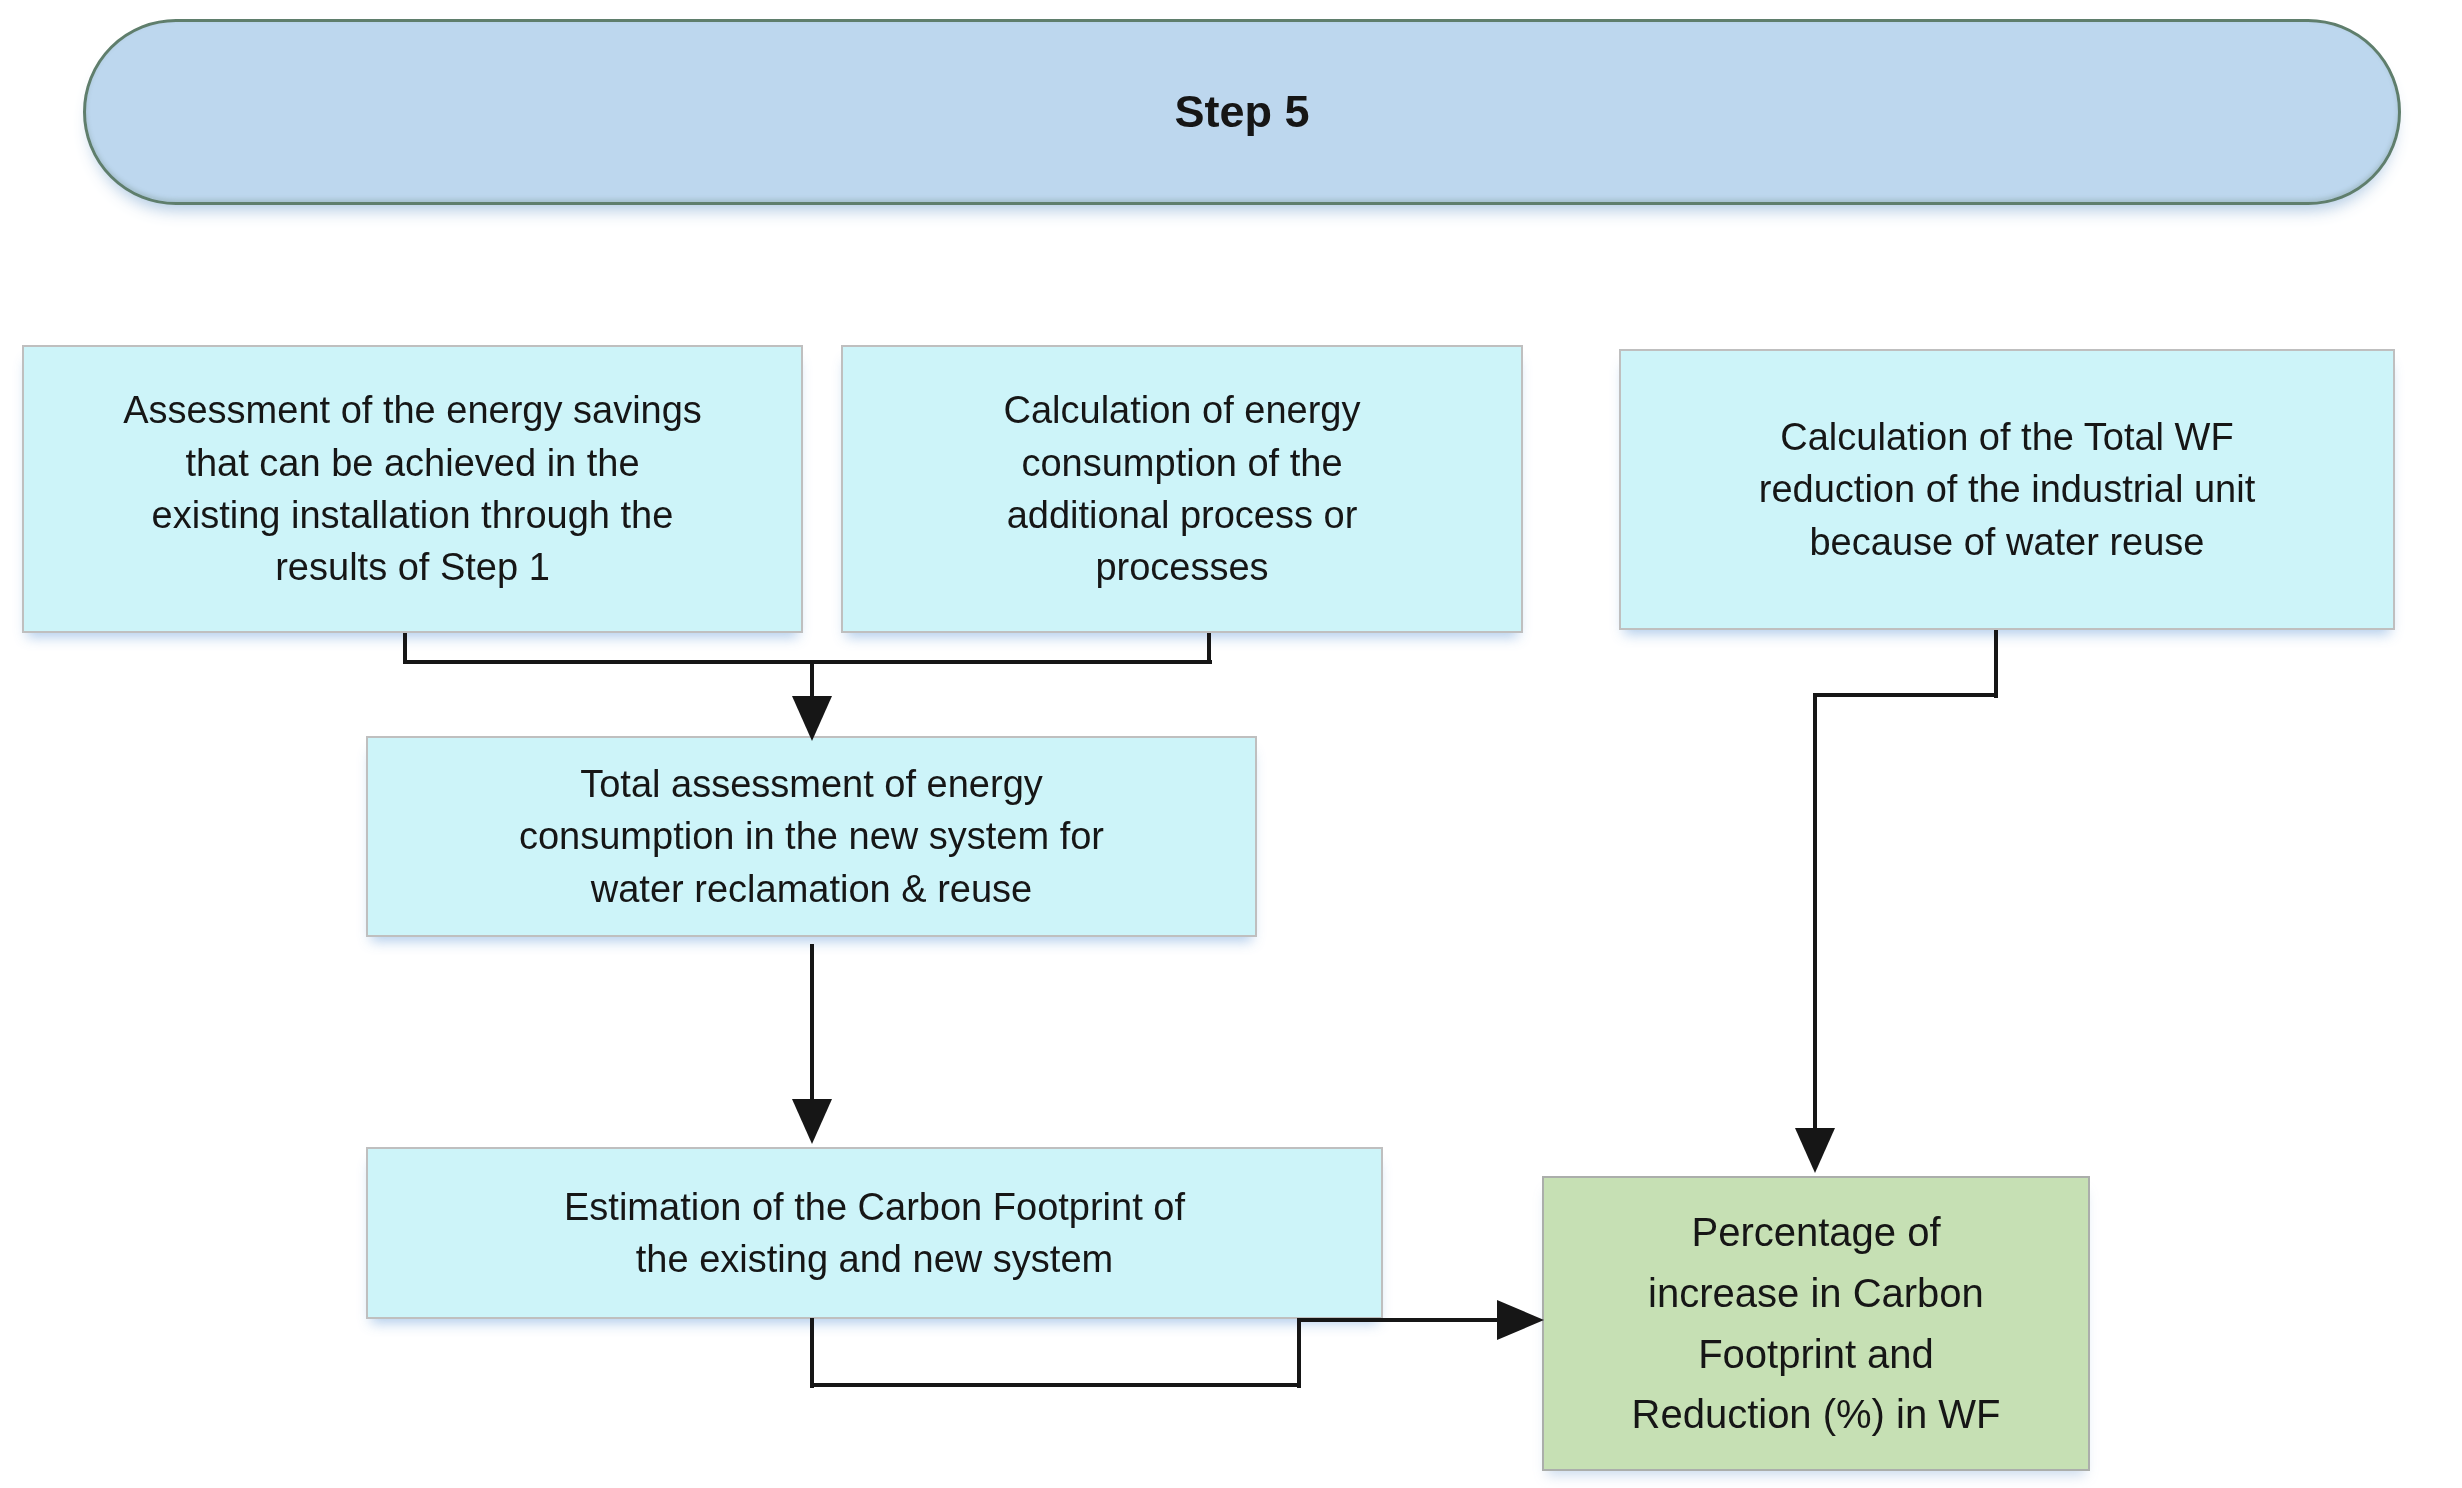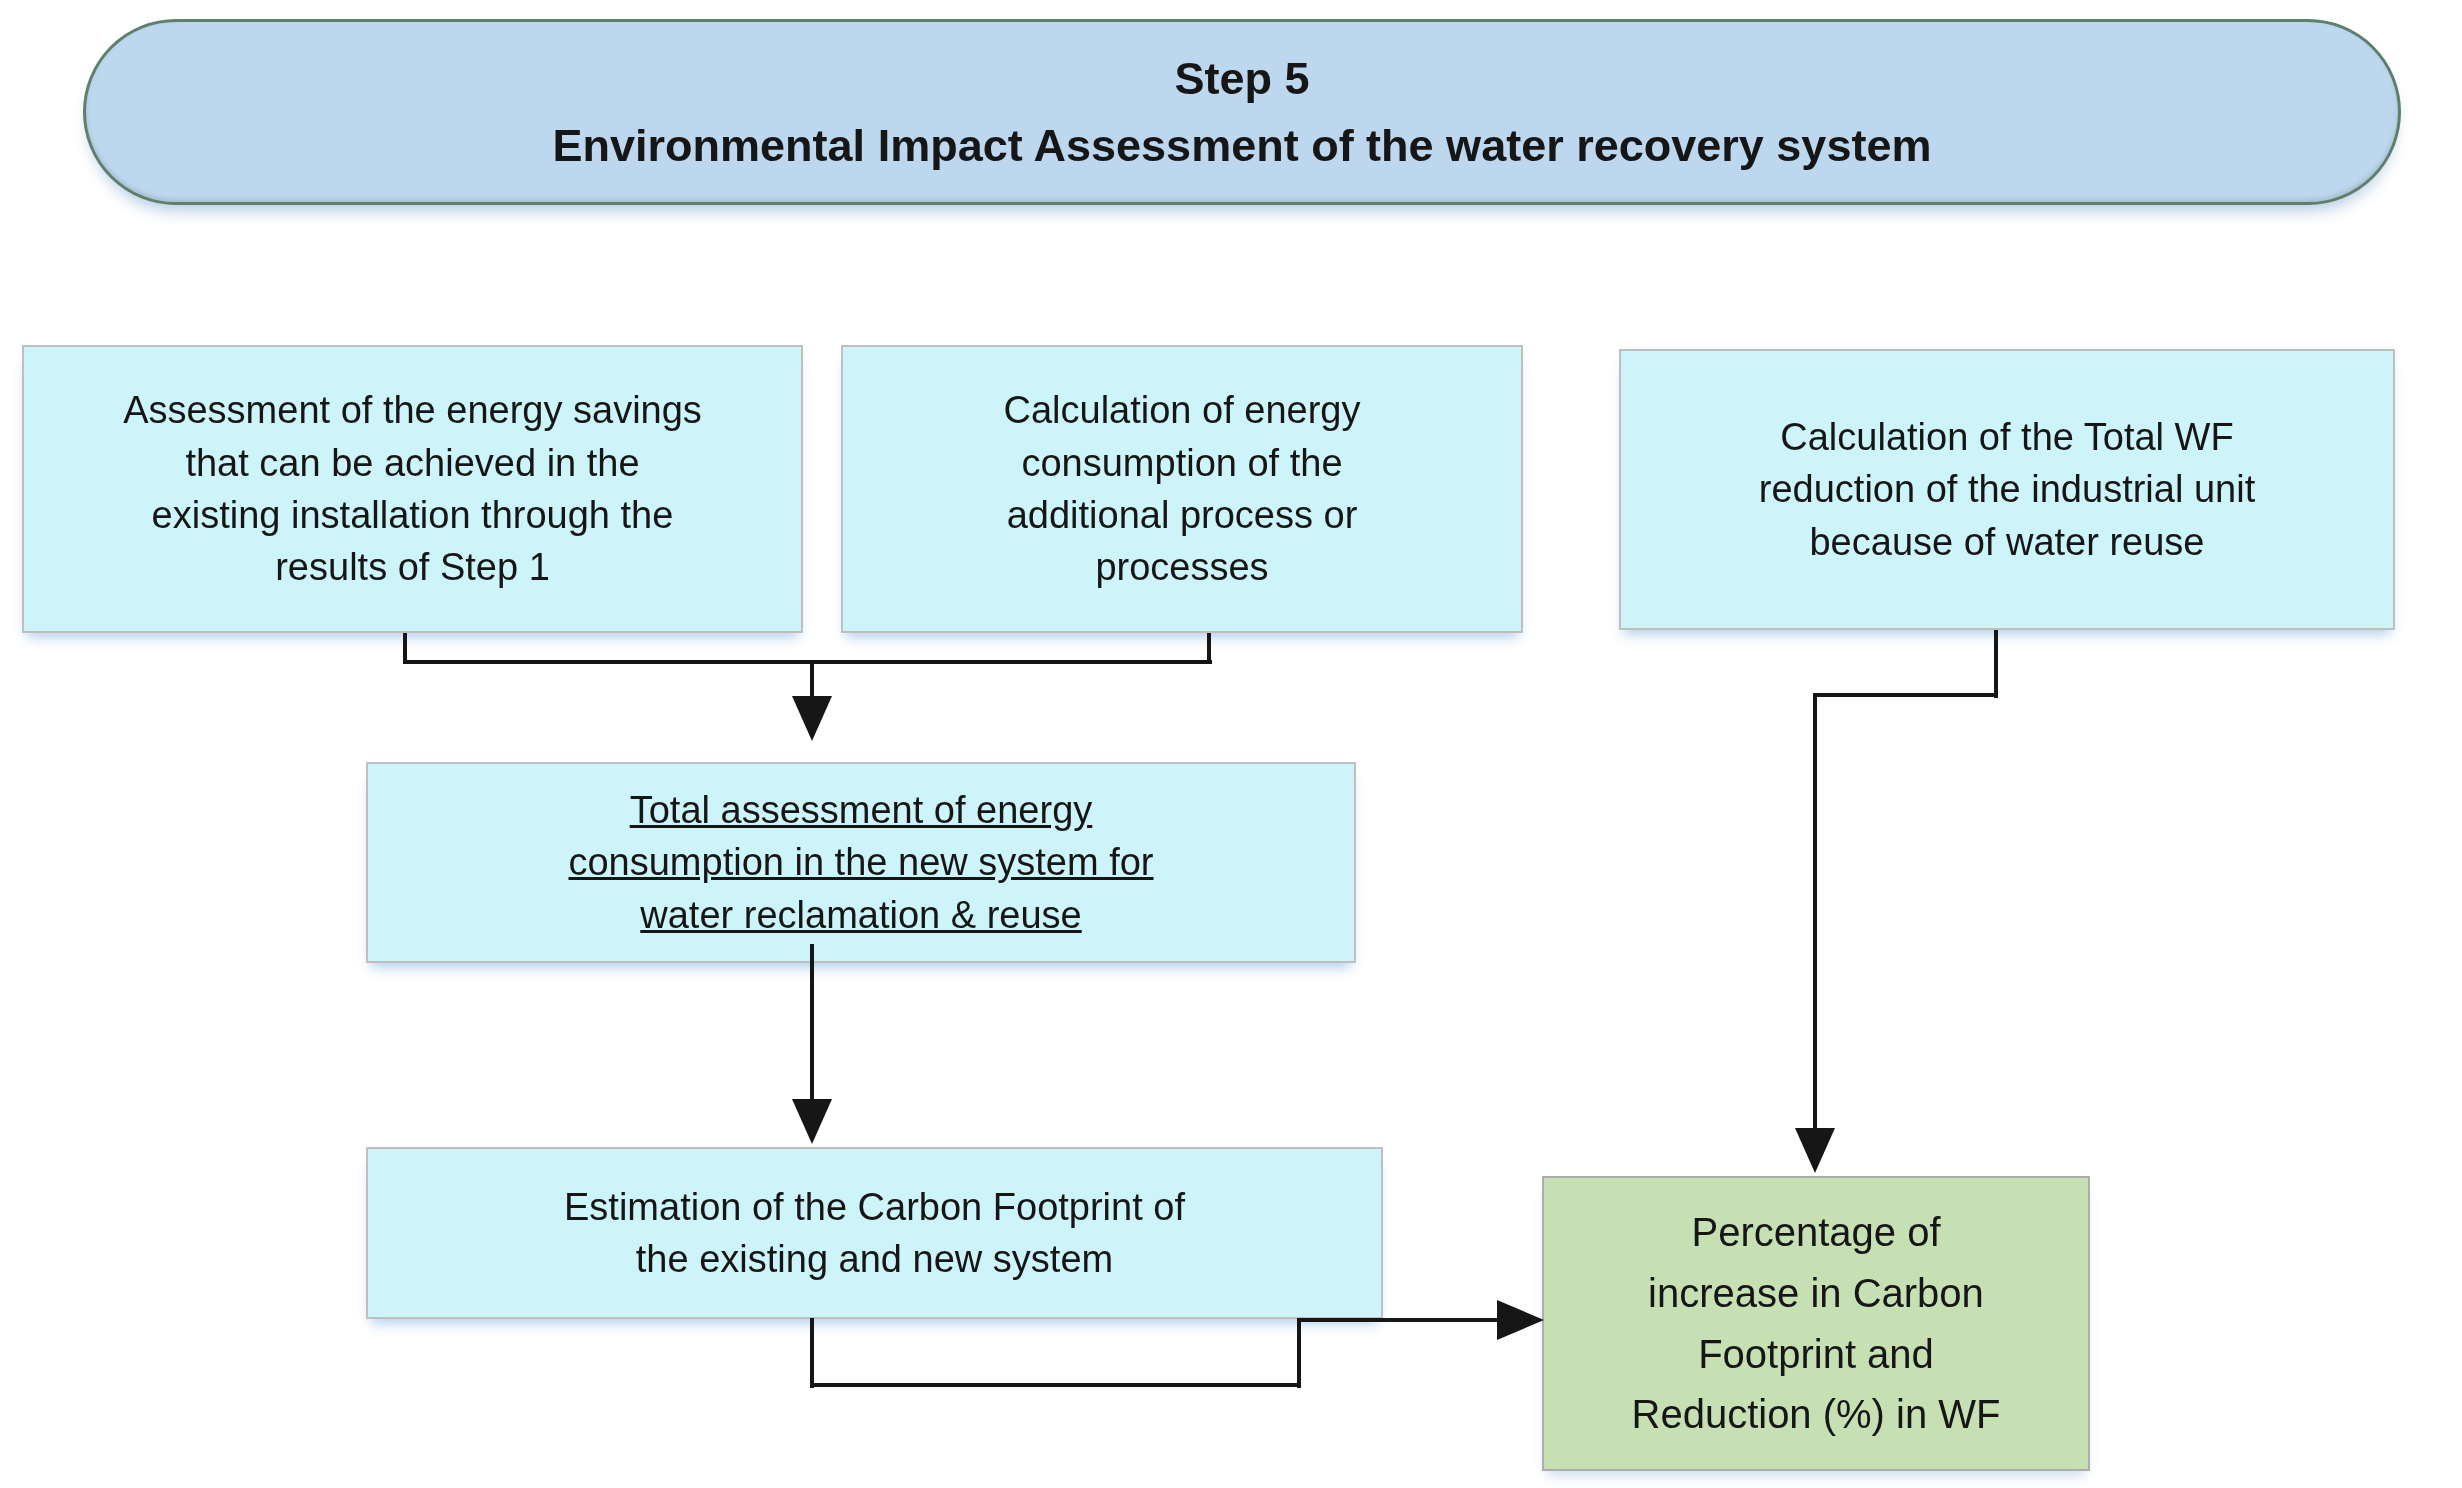--- a/index.html
+++ b/index.html
@@ -39,38 +39,37 @@
     border-left:47px solid #161616;
   }
 </style>
 </head>
 <body>
 
 <div class="canvas">
 
   <div class="banner">
     <span>Step 5</span>
-    <span>Environmental Impact Assessment of the water recovery system</span>
   </div>
 
   <div class="process" style="left:22px; top:345px; width:781px; height:288px;">Assessment of the energy savings
 that can be achieved in the
 existing installation through the
 results of Step 1</div>
 
   <div class="process" style="left:841px; top:345px; width:682px; height:288px;">Calculation of energy
 consumption of the
 additional process or
 processes</div>
 
   <div class="process" style="left:1619px; top:349px; width:776px; height:281px;">Calculation of the Total WF
 reduction of the industrial unit
 because of water reuse</div>
 
-  <div class="process" style="left:366px; top:762px; width:990px; height:201px;text-decoration:underline;">Total assessment of energy
+  <div class="process" style="left:366px; top:736px; width:891px; height:201px;">Total assessment of energy
 consumption in the new system for
 water reclamation &amp; reuse</div>
 
   <div class="process" style="left:366px; top:1147px; width:1017px; height:172px;">Estimation of the Carbon Footprint of
 the existing and new system</div>
 
   <div class="process result" style="left:1542px; top:1176px; width:548px; height:295px;">Percentage of
 increase in Carbon
 Footprint and
 Reduction (%) in WF</div>

